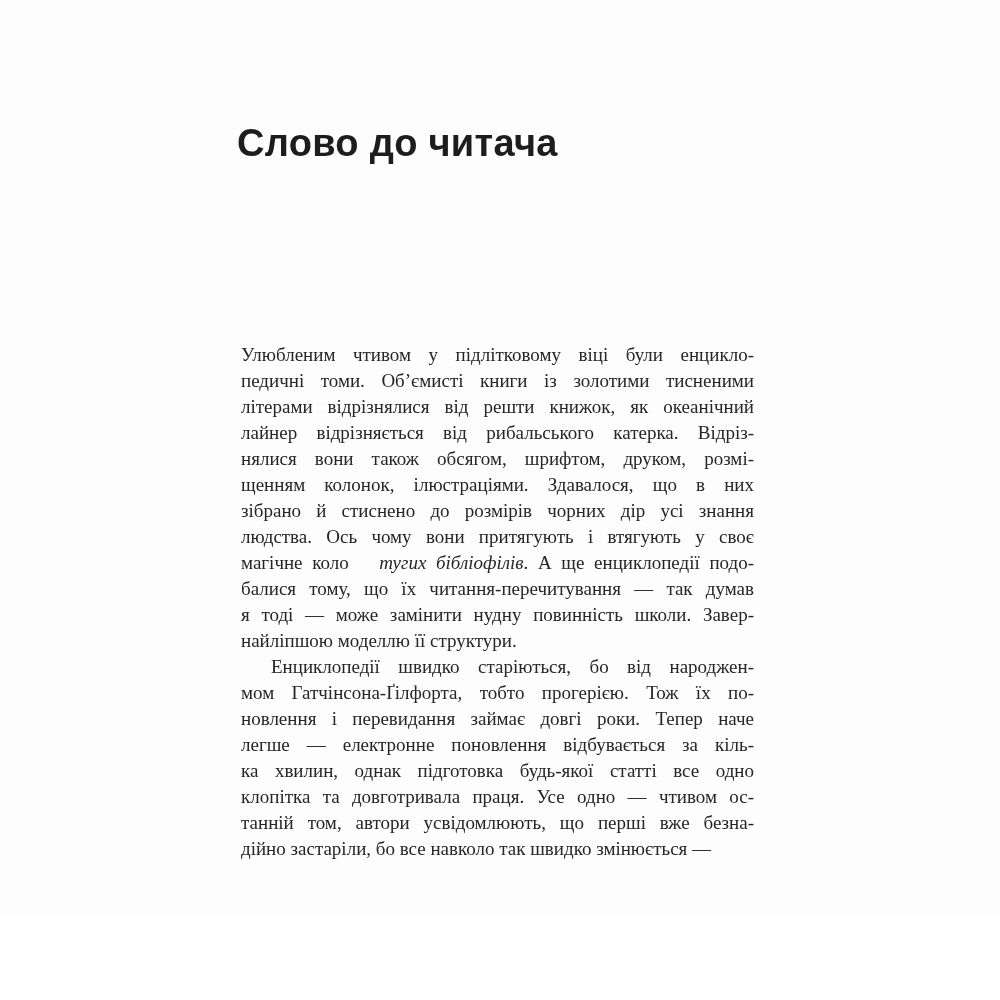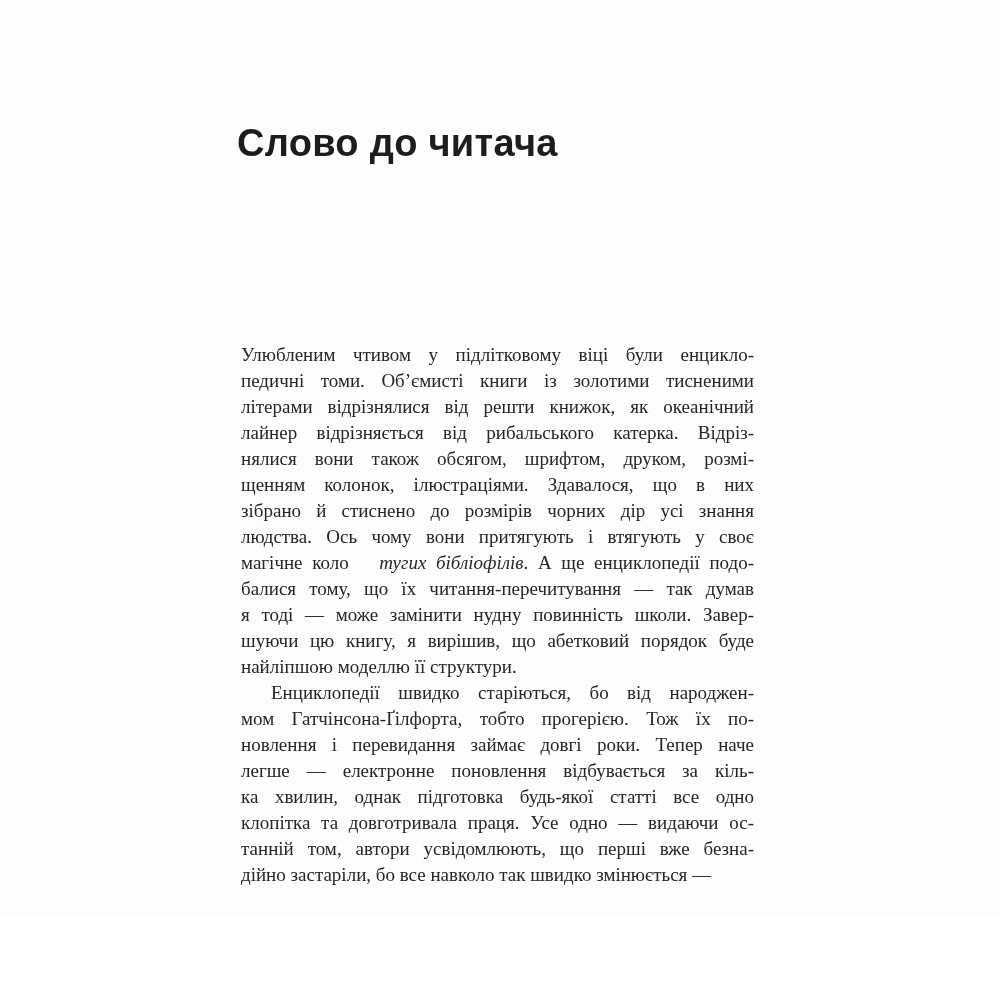--- a/index.html
+++ b/index.html
@@ -75,26 +75,25 @@
       <div class="line">педичні томи. Об’ємисті книги із золотими тисненими</div>
       <div class="line">літерами відрізнялися від решти книжок, як океанічний</div>
       <div class="line">лайнер відрізняється від рибальського катерка. Відріз-</div>
       <div class="line">нялися вони також обсягом, шрифтом, друком, розмі-</div>
       <div class="line">щенням колонок, ілюстраціями. Здавалося, що в них</div>
       <div class="line">зібрано й стиснено до розмірів чорних дір усі знання</div>
       <div class="line">людства. Ось чому вони притягують і втягують у своє</div>
       <div class="line">магічне коло <em>тугих бібліофілів</em>. А ще енциклопедії подо-</div>
       <div class="line">балися тому, що їх читання-перечитування — так думав</div>
       <div class="line">я тоді — може замінити нудну повинність школи. Завер-</div>
-      <div class="line">шуючи цю книгу, я вирішив, що абетковий порядок буде</div>
       <div class="line last">найліпшою моделлю її структури.</div>
       <div class="line indent">Енциклопедії швидко старіються, бо від народжен-</div>
       <div class="line">мом Гатчінсона-Ґілфорта, тобто прогерією. Тож їх по-</div>
       <div class="line">новлення і перевидання займає довгі роки. Тепер наче</div>
       <div class="line">легше — електронне поновлення відбувається за кіль-</div>
       <div class="line">ка хвилин, однак підготовка будь-якої статті все одно</div>
-      <div class="line">клопітка та довготривала праця. Усе одно — видаючи ос-</div>
+      <div class="line">клопітка та довготривала праця. Усе одно — чтивом ос-</div>
       <div class="line">танній том, автори усвідомлюють, що перші вже безна-</div>
       <div class="line last">дійно застаріли, бо все навколо так швидко змінюється —</div>
     </div>
 
   <div class="page-number">11</div>
 </div>
 
 </body></html>

